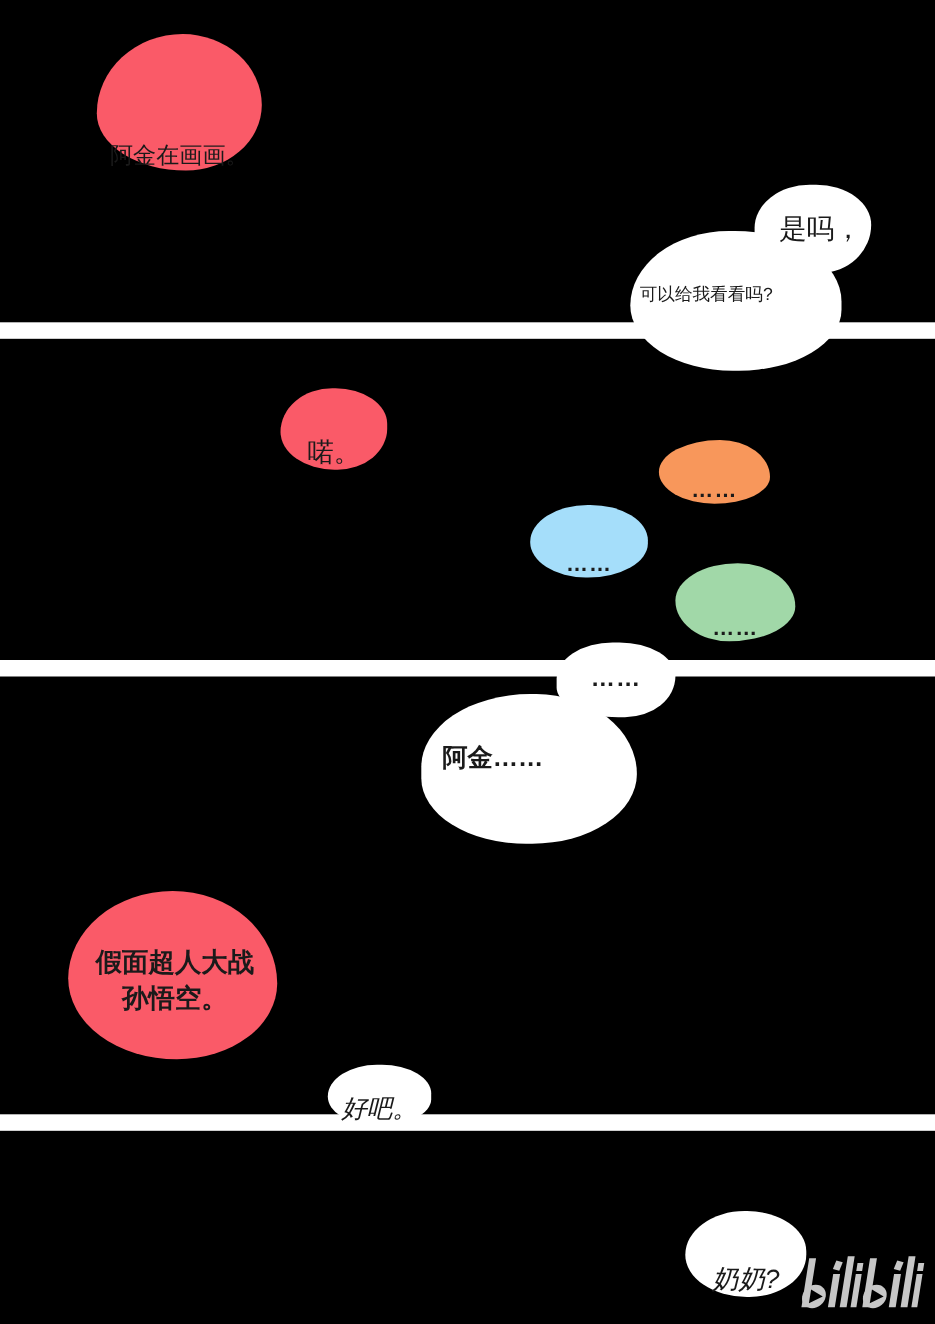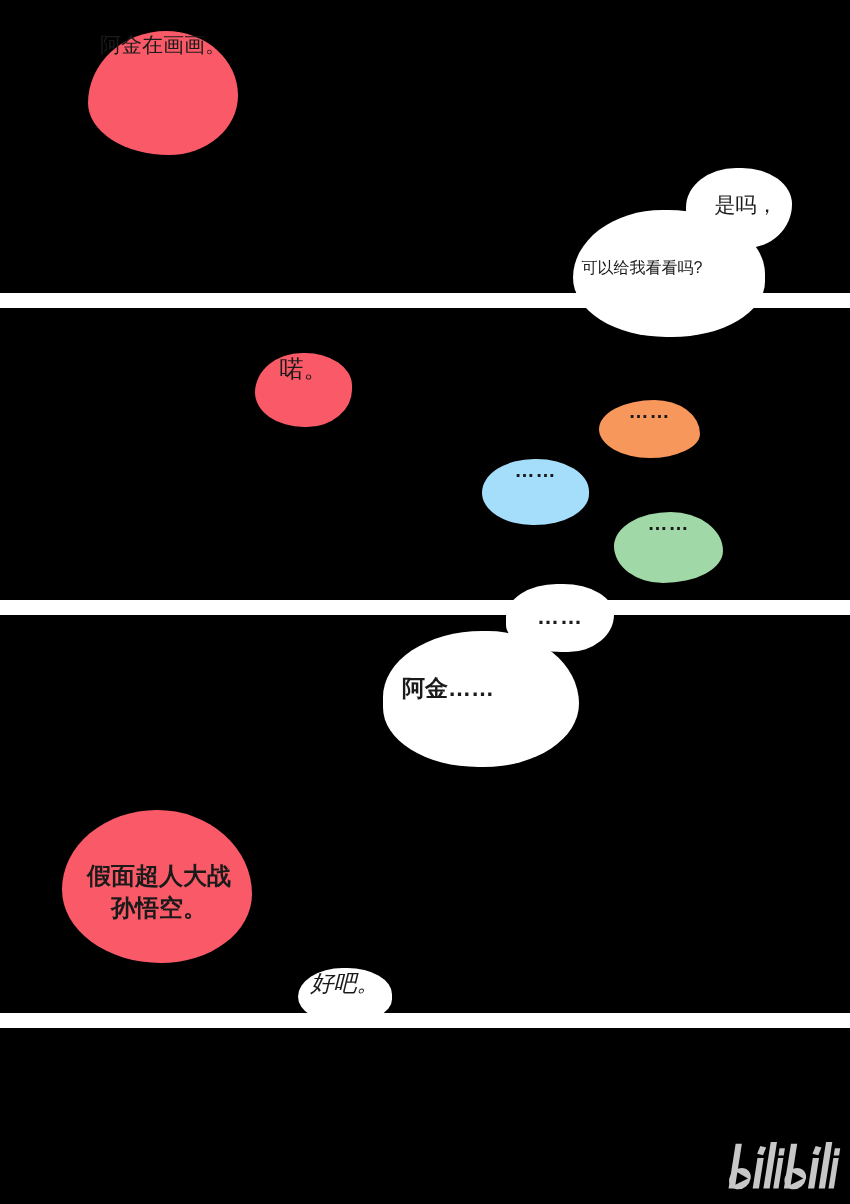--- a/index.html
+++ b/index.html
@@ -6,21 +6,21 @@
   .page{
     position:relative;width:850px;height:1204px;overflow:hidden;
     background:var(--background,#000);
     font-family:"Liberation Sans","DejaVu Sans",sans-serif;
   }
   .divider{
     position:absolute;left:0;width:100%;height:15px;z-index:1;
     background:var(--divider_white,#fff);
   }
   .blob{
-    position:absolute;z-index:2;display:flex;align-items:flex-start;justify-content:center;
+    position:absolute;z-index:2;display:flex;align-items:flex-end;justify-content:center;
     color:var(--text_dark,#1a1a1a);font-weight:500;text-align:center;
   }
   .red{background:var(--bubble_red,#FA5A68);}
   .white{background:var(--bubble_white,#fff);font-style:italic;}
   .orange{background:var(--bubble_orange,#F8975B);}
   .blue{background:var(--bubble_blue,#A5DEFA);}
   .green{background:var(--bubble_green,#A1D8A8);}
   .txt{
     position:absolute;z-index:3;text-align:center;
     color:var(--text_dark,#1a1a1a);font-weight:500;
@@ -41,21 +41,21 @@
   <div class="divider" style="top:600px"></div>
   <div class="divider" style="top:1013px"></div>
 
   <div class="blob red" style="left:88px;top:31px;width:150px;height:124px;border-radius:52% 48% 46% 54% / 58% 52% 48% 42%">
     <span style="font-size:21px">阿金在画画。</span>
   </div>
 
   <div>
     <div class="blob white" style="left:686px;top:168px;width:106px;height:80px;border-radius:50% 50% 46% 54% / 52% 48% 58% 42%"></div>
     <div class="blob white" style="left:573px;top:210px;width:192px;height:127px;border-radius:48% 52% 50% 50% / 55% 52% 45% 48%"></div>
-    <div class="txt" style="left:700px;top:191px;width:92px;font-size:21px">是吗，</div>
+    <div class="txt" style="left:700px;top:191px;width:92px;font-size:25px">是吗，</div>
     <div class="txt" style="left:548px;top:258px;width:188px;font-size:16px">可以给我看看吗?</div>
   </div>
 
   <div class="blob red" style="left:255px;top:353px;width:97px;height:74px;border-radius:50% 50% 48% 52% / 55% 45% 52% 48%">
     <span style="font-size:24px">喏。</span>
   </div>
 
   <div class="blob orange" style="left:599px;top:400px;width:101px;height:58px;border-radius:55% 45% 50% 50% / 50% 58% 42% 50%">
     <span class="dots" style="font-size:20px">……</span>
   </div>
@@ -79,20 +79,23 @@
   <div class="txt-left" style="left:87px;top:860px;font-size:24px;line-height:32px">
     <div>假面超人大战</div>
     <div>孙悟空。</div>
   </div>
 
   <div class="blob white" style="left:298px;top:968px;width:94px;height:55px;border-radius:50% 50% 52% 48% / 55% 50% 45% 50%">
     <span style="font-size:23px">好吧。</span>
   </div>
 
 
+  <div class="blob white" style="left:623px;top:1101px;width:110px;height:78px;border-radius:50% 50% 48% 52% / 52% 48% 50% 50%">
+    <span style="font-size:24px">奶奶?</span>
+  </div>
 
   <svg class="logo" style="left:727px;top:1138px" width="116" height="58" viewBox="0 0 130 62">
     <title>bilibili</title>
     <g transform="translate(10,3) skewX(-9)" fill="var(--logo_gray,#C7C7C7)">
 
       <rect x="0" y="2" width="7" height="50"></rect>
       <circle cx="11" cy="41" r="12"></circle>
       <polygon points="7,34 20,41 7,48" fill="#000"></polygon>
 
       <rect x="27" y="5" width="7" height="9" transform="rotate(14 30 9)"></rect>

